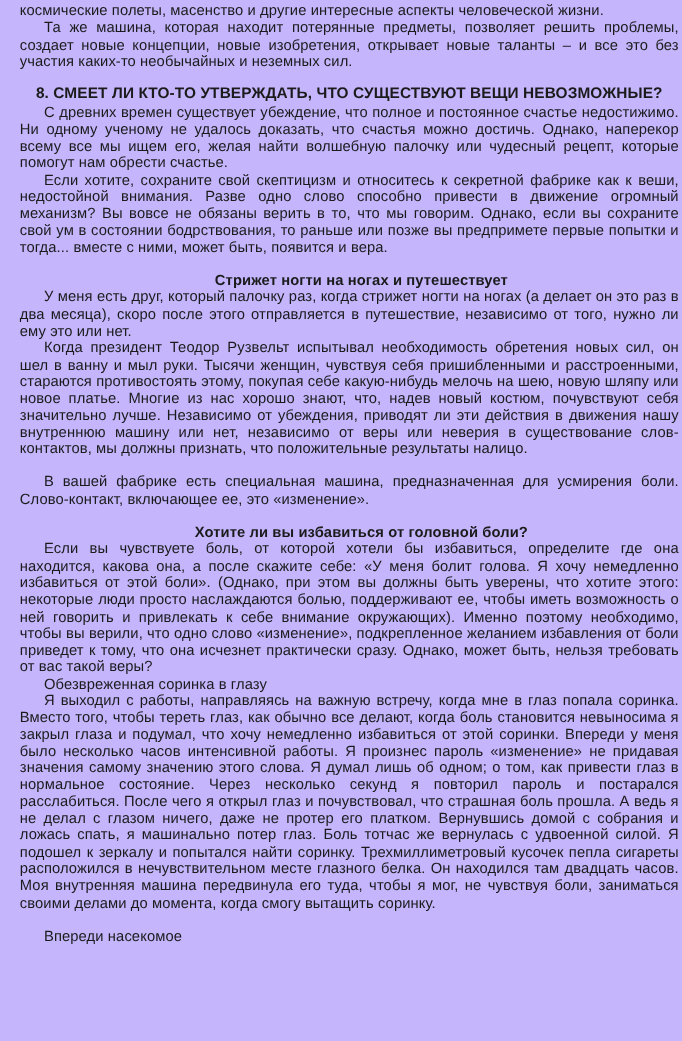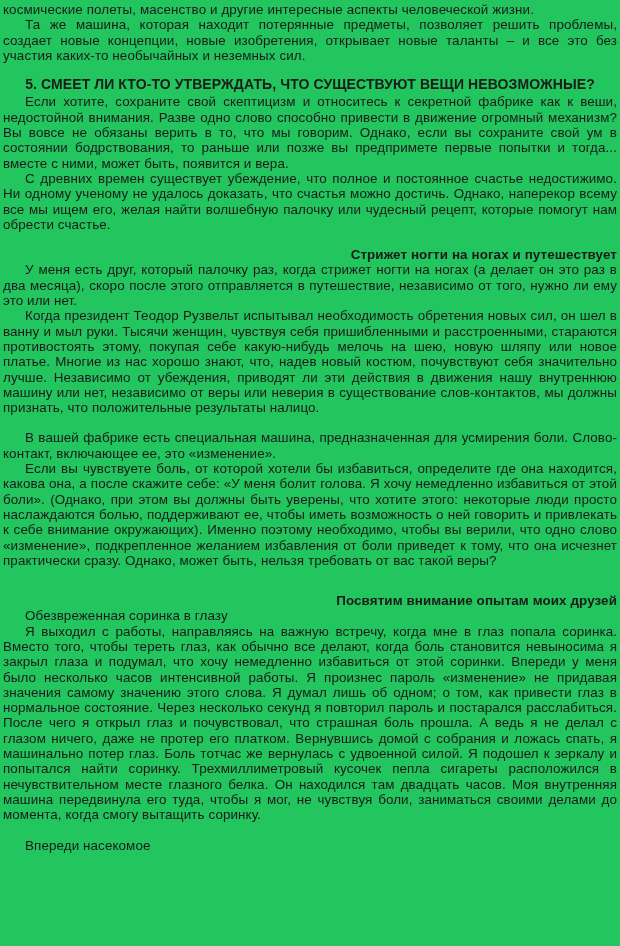--- a/index.html
+++ b/index.html
@@ -4,22 +4,22 @@
 <style>
   html, body {
     margin: 0;
     padding: 0;
     background: #ffffff;
   }
   .page {
     width: 620px;
     height: 946px;
     box-sizing: border-box;
-    padding: 2px 3px 0 3px;
-    background: #22c55e;
+    padding: 2px 3px 0 18px;
+    background: #c4b5fd;
     font-family: "Liberation Sans", sans-serif;
     font-size: 13.4px;
     line-height: 15.3px;
     letter-spacing: 0.1px;
     color: #1b1b1b;
     text-align: justify;
     overflow: hidden;
   }
   .page p {
     margin: 0;
@@ -32,43 +32,43 @@
     font-weight: bold;
     font-size: 14px;
     text-align: center;
     text-indent: 0 !important;
     margin-top: 14px !important;
     margin-bottom: 2px !important;
   }
   .sub {
     font-weight: bold;
     margin-top: 15px !important;
-    text-align: right;
+    text-align: center;
   }
   .gap-lg {
     margin-top: 25px !important;
   }
   .spaced {
     margin-top: 15px !important;
   }
   .ital {
     text-align: left;
   }
 </style>
 </head>
 <body>
 
 <div class="page">
   <p class="cont">космические полеты, масенство и другие интересные аспекты человеческой жизни.</p>
   <p>Та же машина, которая находит потерянные предметы, позволяет решить проблемы, создает новые концепции, новые изобретения, открывает новые таланты – и все это без участия каких-то необычайных и неземных сил.</p>
-  <p class="chapter-heading">5. СМЕЕТ ЛИ КТО-ТО УТВЕРЖДАТЬ, ЧТО СУЩЕСТВУЮТ ВЕЩИ НЕВОЗМОЖНЫЕ?</p>
+  <p class="chapter-heading">8. СМЕЕТ ЛИ КТО-ТО УТВЕРЖДАТЬ, ЧТО СУЩЕСТВУЮТ ВЕЩИ НЕВОЗМОЖНЫЕ?</p>
+  <p>С древних времен существует убеждение, что полное и постоянное счастье недостижимо. Ни одному ученому не удалось доказать, что счастья можно достичь. Однако, наперекор всему все мы ищем его, желая найти волшебную палочку или чудесный рецепт, которые помогут нам обрести счастье.</p>
   <p>Если хотите, сохраните свой скептицизм и относитесь к секретной фабрике как к веши, недостойной внимания. Разве одно слово способно привести в движение огромный механизм? Вы вовсе не обязаны верить в то, что мы говорим. Однако, если вы сохраните свой ум в состоянии бодрствования, то раньше или позже вы предпримете первые попытки и тогда... вместе с ними, может быть, появится и вера.</p>
-  <p>С древних времен существует убеждение, что полное и постоянное счастье недостижимо. Ни одному ученому не удалось доказать, что счастья можно достичь. Однако, наперекор всему все мы ищем его, желая найти волшебную палочку или чудесный рецепт, которые помогут нам обрести счастье.</p>
   <p class="sub">Стрижет ногти на ногах и путешествует</p>
   <p>У меня есть друг, который палочку раз, когда стрижет ногти на ногах (а делает он это раз в два месяца), скоро после этого отправляется в путешествие, независимо от того, нужно ли ему это или нет.</p>
   <p>Когда президент Теодор Рузвельт испытывал необходимость обретения новых сил, он шел в ванну и мыл руки. Тысячи женщин, чувствуя себя пришибленными и расстроенными, стараются противостоять этому, покупая себе какую-нибудь мелочь на шею, новую шляпу или новое платье. Многие из нас хорошо знают, что, надев новый костюм, почувствуют себя значительно лучше. Независимо от убеждения, приводят ли эти действия в движения нашу внутреннюю машину или нет, независимо от веры или неверия в существование слов-контактов, мы должны признать, что положительные результаты налицо.</p>
   <p class="spaced">В вашей фабрике есть специальная машина, предназначенная для усмирения боли. Слово-контакт, включающее ее, это «изменение».</p>
+  <p class="sub">Хотите ли вы избавиться от головной боли?</p>
   <p>Если вы чувствуете боль, от которой хотели бы избавиться, определите где она находится, какова она, а после скажите себе: «У меня болит голова. Я хочу немедленно избавиться от этой боли». (Однако, при этом вы должны быть уверены, что хотите этого: некоторые люди просто наслаждаются болью, поддерживают ее, чтобы иметь возможность о ней говорить и привлекать к себе внимание окружающих). Именно поэтому необходимо, чтобы вы верили, что одно слово «изменение», подкрепленное желанием избавления от боли приведет к тому, что она исчезнет практически сразу. Однако, может быть, нельзя требовать от вас такой веры?</p>
-  <p class="sub gap-lg">Посвятим внимание опытам моих друзей</p>
   <p class="ital">Обезвреженная соринка в глазу</p>
   <p>Я выходил с работы, направляясь на важную встречу, когда мне в глаз попала соринка. Вместо того, чтобы тереть глаз, как обычно все делают, когда боль становится невыносима я закрыл глаза и подумал, что хочу немедленно избавиться от этой соринки. Впереди у меня было несколько часов интенсивной работы. Я произнес пароль «изменение» не придавая значения самому значению этого слова. Я думал лишь об одном; о том, как привести глаз в нормальное состояние. Через несколько секунд я повторил пароль и постарался расслабиться. После чего я открыл глаз и почувствовал, что страшная боль прошла. А ведь я не делал с глазом ничего, даже не протер его платком. Вернувшись домой с собрания и ложась спать, я машинально потер глаз. Боль тотчас же вернулась с удвоенной силой. Я подошел к зеркалу и попытался найти соринку. Трехмиллиметровый кусочек пепла сигареты расположился в нечувствительном месте глазного белка. Он находился там двадцать часов. Моя внутренняя машина передвинула его туда, чтобы я мог, не чувствуя боли, заниматься своими делами до момента, когда смогу вытащить соринку.</p>
   <p class="ital spaced">Впереди насекомое</p>
 </div>
 
 </body></html>

